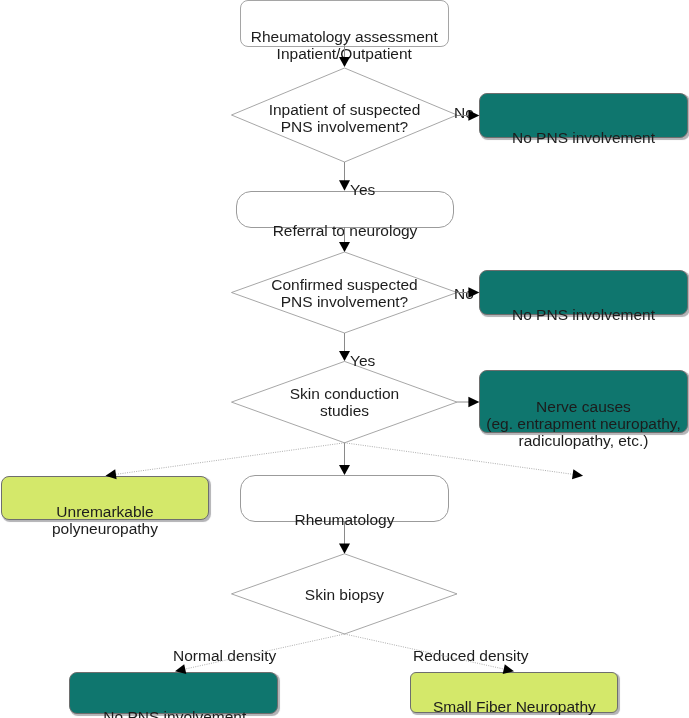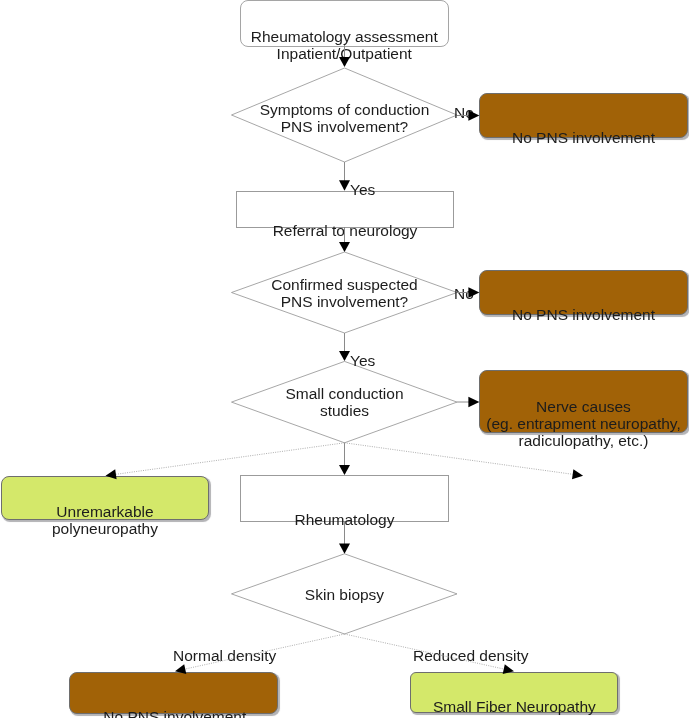--- a/index.html
+++ b/index.html
@@ -41,34 +41,35 @@
     position: absolute;
     box-sizing: border-box;
     display: flex;
     align-items: center;
     justify-content: center;
     text-align: center;
     font-size: 15.5px;
     line-height: 17.3px;
     color: #1c1c1c;
     z-index: 2;
+    border-radius: 15px;
   }
   .node.rounded {
     border-radius: 8px;
   }
   .node.plain {
     background: #ffffff;
     border: 1px solid #9b9b9b;
   }
   .node.white-round {
     background: #ffffff;
     border: 1px solid #a5a5a5;
   }
   .node.pink {
-    background: #a16207;
+    background: #0f766e;
     border: 0.55px solid #6e6e6e;
     box-shadow: 1.3px 1.3px 0.7px rgba(105,105,112,0.5);
   }
   .node.green {
     background: #d4e86a;
     border: 0.55px solid #6e6e6e;
     box-shadow: 1.3px 1.3px 0.7px rgba(105,105,112,0.5);
   }
   .node .label {
     display: block;
@@ -166,21 +167,21 @@
       <polygon points="514.0,671.3 502.7,673.9 504.8,664.2" fill="#000000"></polygon>
     </g>
   </svg>
 
   <div class="node rounded white-round" style="left:240px;top:-0.4px;width:208.5px;height:47px;">
     <span class="label">Rheumatology assessment
 Inpatient/Outpatient</span>
   </div>
 
   <div class="diamond-label" style="left:231px;top:78.4px;width:227px;height:80px;">
-    <span>Symptoms of conduction
+    <span>Inpatient of suspected
 PNS involvement?</span>
   </div>
 
   <div class="node rounded pink" style="left:479px;top:93px;width:209px;height:45px;">
     <span class="label">No PNS involvement</span>
   </div>
 
   <div class="node plain" style="left:236px;top:190.6px;width:218px;height:37.2px;padding-bottom:2px;">
     <span class="label">Referral to neurology</span>
   </div>
@@ -188,21 +189,21 @@
   <div class="diamond-label" style="left:231px;top:253px;width:227px;height:80px;">
     <span>Confirmed suspected
 PNS involvement?</span>
   </div>
 
   <div class="node rounded pink" style="left:479px;top:270px;width:209px;height:45px;">
     <span class="label">No PNS involvement</span>
   </div>
 
   <div class="diamond-label" style="left:231px;top:362.1px;width:227px;height:80px;">
-    <span>Small conduction
+    <span>Skin conduction
 studies</span>
   </div>
 
   <div class="node rounded pink" style="left:479px;top:370px;width:209px;height:63px;">
     <span class="label">Nerve causes
 (eg. entrapment neuropathy,
 radiculopathy, etc.)</span>
   </div>
 
   <div class="node rounded green" style="left:1px;top:476px;width:208px;height:44px;">

